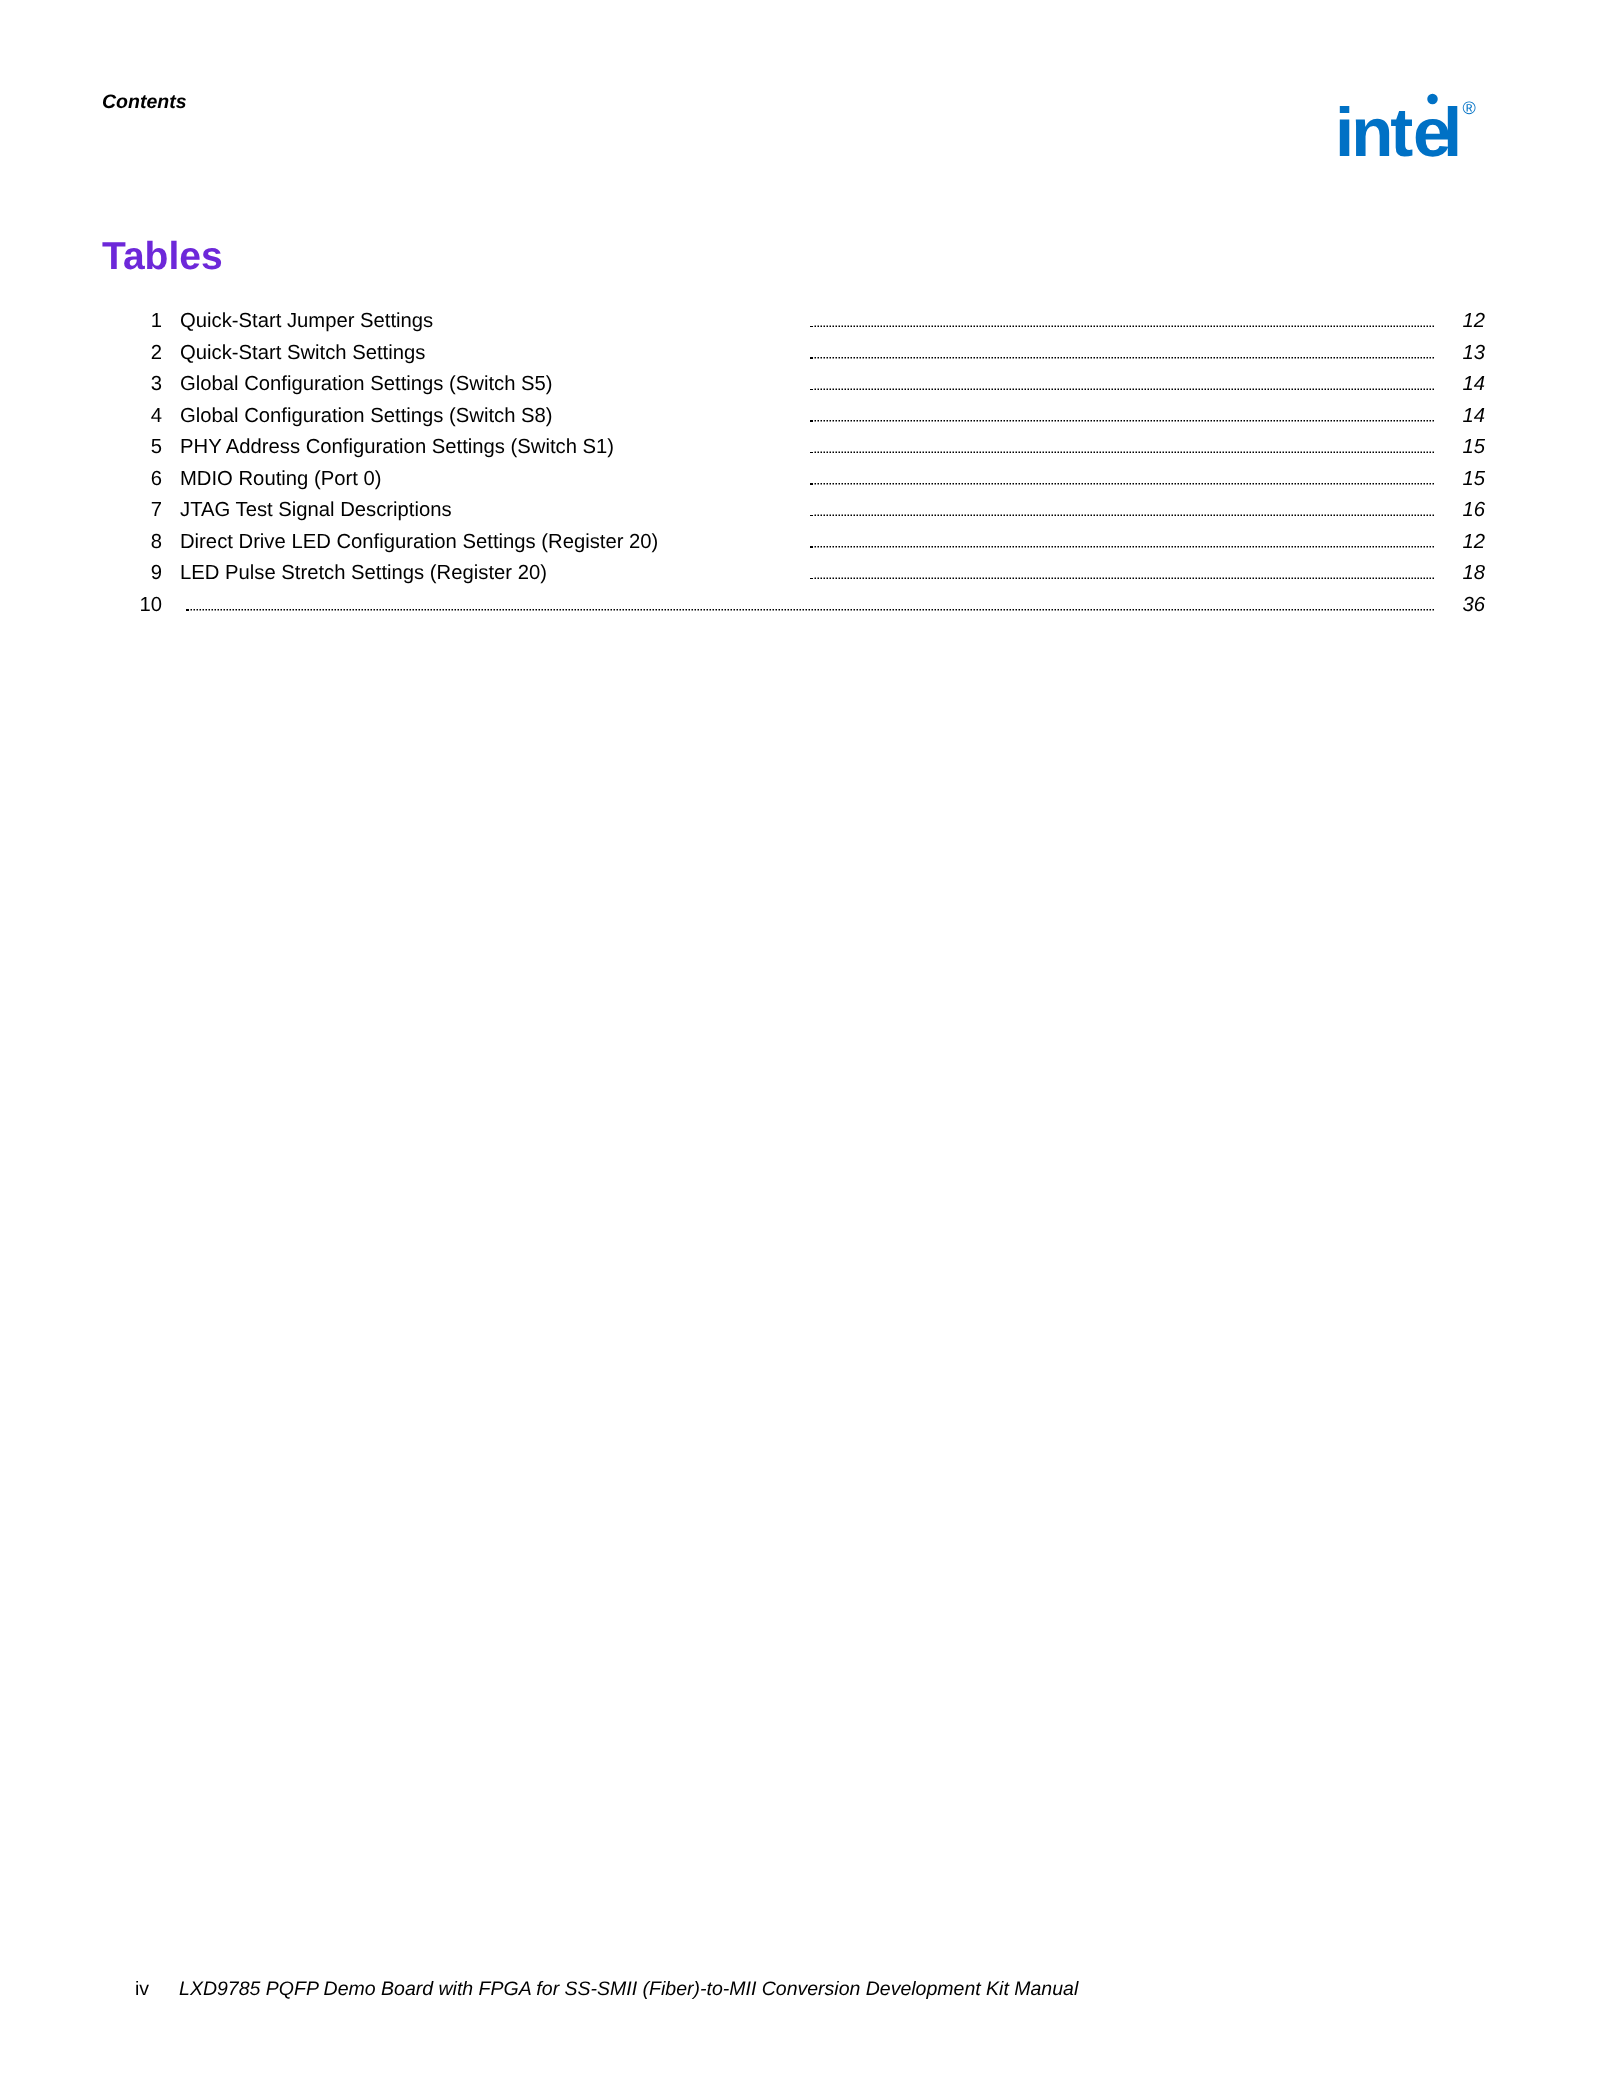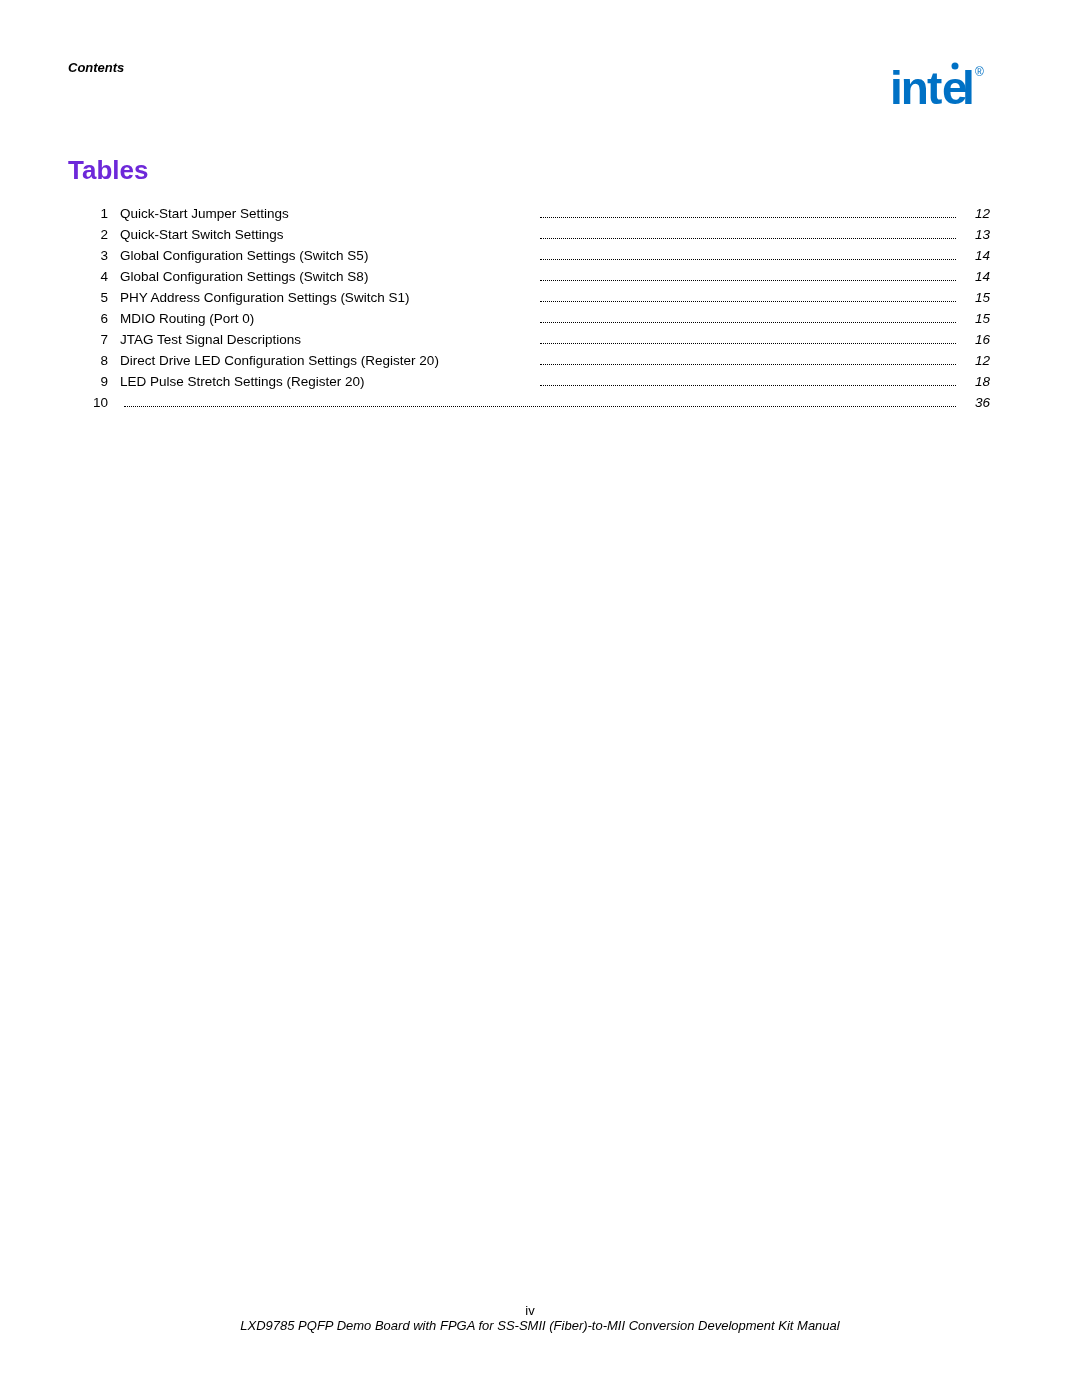--- a/index.html
+++ b/index.html
@@ -102,21 +102,20 @@
       position: absolute;
       bottom: 60px;
       left: 90px;
       right: 90px;
     }
 
     .footer-main-line {
       display: flex;
       align-items: center;
       margin-bottom: 4px;
-      flex-direction: column;
     }
 
     .footer-page-num {
       font-size: 13px;
       margin-right: 20px;
     }
 
     .footer-doc-title {
       font-size: 13px;
       font-style: italic;

